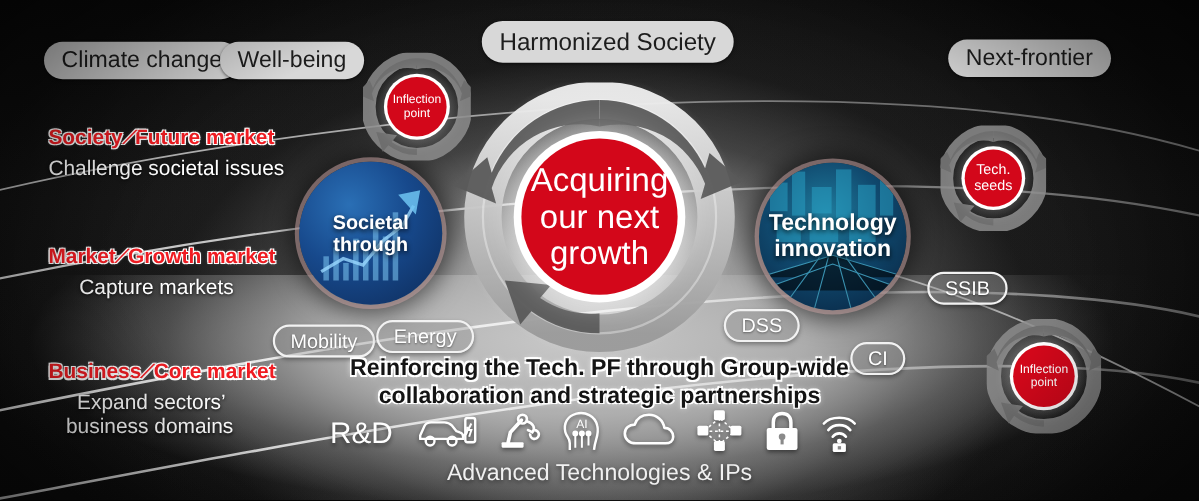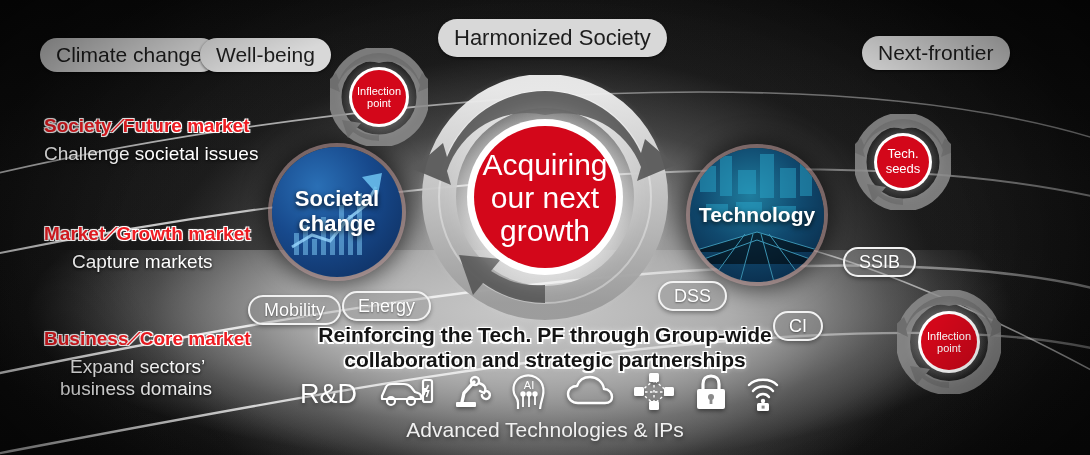--- a/index.html
+++ b/index.html
@@ -35,21 +35,21 @@
 
   
   .lbl{position:absolute;white-space:nowrap;}
   .lbl-red{color:#ef1c22;font-size:19px;font-weight:bold;
     text-shadow:-1px -1px 0 #fff,1px -1px 0 #fff,-1px 1px 0 #fff,1px 1px 0 #fff,0 0 3px rgba(255,255,255,.6);}
   .lbl-red .sl{color:#ef1c22;display:inline-block;transform:skewX(-18deg);padding:0 4px;}
   .lbl-wh{color:#fff;font-size:19px;text-shadow:0 1px 3px rgba(0,0,0,.9);}
 
   
   .photo{position:absolute;border-radius:50%;display:flex;align-items:center;justify-content:center;
-    text-align:center;color:#fff;font-size:22px;line-height:1.12;font-weight:600;
+    text-align:center;color:#fff;font-size:18px;line-height:1.12;font-weight:600;
     text-shadow:0 2px 5px rgba(0,0,0,.85);
     box-shadow:0 0 0 4px rgba(196,160,160,0.55),0 0 22px 8px rgba(0,0,0,.55);}
   .photo .inner{position:relative;z-index:3;}
   .photo-societal{background:
       radial-gradient(circle at 35% 30%, #2a6fb5 0%, #17498c 45%, #0d2a57 100%);}
   .photo-tech{background:
       radial-gradient(circle at 45% 35%, #1f7d9e 0%, #10496e 45%, #07203c 100%); justify-content: center;}
   .photoart{position:absolute;inset:0;border-radius:50%;overflow:hidden;z-index:1;}
 
   
@@ -139,21 +139,21 @@
             <rect x="67" y="58" width="5" height="50"></rect>
           <rect x="76" y="68" width="5" height="40"></rect>
             <rect x="85" y="46" width="5" height="62"></rect>
         </g>
         <path d="M20,100 L40,88 L58,94 L76,72 L94,58 L104,40" fill="none" stroke="#9ad8ff" stroke-width="3" opacity=".8"></path>
         <path d="M90,30 L110,26 L106,48 Z" fill="#6fc4f2" opacity=".85"></path>
       </svg>
     </div>
     <div class="inner">
       <div>Societal</div>
-      <div>change</div>
+      <div>through</div>
     </div>
   </div>
 
   <div class="photo photo-tech" style="left:690px;top:148px;width:134px;height:134px;font-size:21px;">
     <div class="photoart">
       <svg width="134" height="134" viewBox="0 0 134 134">
         <g fill="#2ba6c9" opacity=".5">
           <rect x="10" y="18" width="16" height="26"></rect>
             <rect x="30" y="8" width="12" height="40"></rect>
           <rect x="48" y="22" width="18" height="24"></rect>
@@ -169,20 +169,21 @@
             <path d="M0,116 L67,92 L134,116"></path>
           <path d="M20,134 L55,86"></path>
             <path d="M50,134 L63,86"></path>
             <path d="M84,134 L71,86"></path>
             <path d="M114,134 L79,86"></path>
         </g>
       </svg>
     </div>
     <div class="inner">
       <div>Technology</div>
+      <div>innovation</div>
     </div>
   </div>
 
   <div class="cycle" style="left:395px;top:75px;width:300px;height:255px;">
     <svg width="300" height="255" viewBox="0 0 300 255">
       <defs>
         <radialGradient id="halo" cx="50%" cy="50%" r="50%">
           <stop offset="55%" stop-color="#ffffff" stop-opacity=".9"></stop>
           <stop offset="100%" stop-color="#ffffff" stop-opacity="0"></stop>
         </radialGradient>

